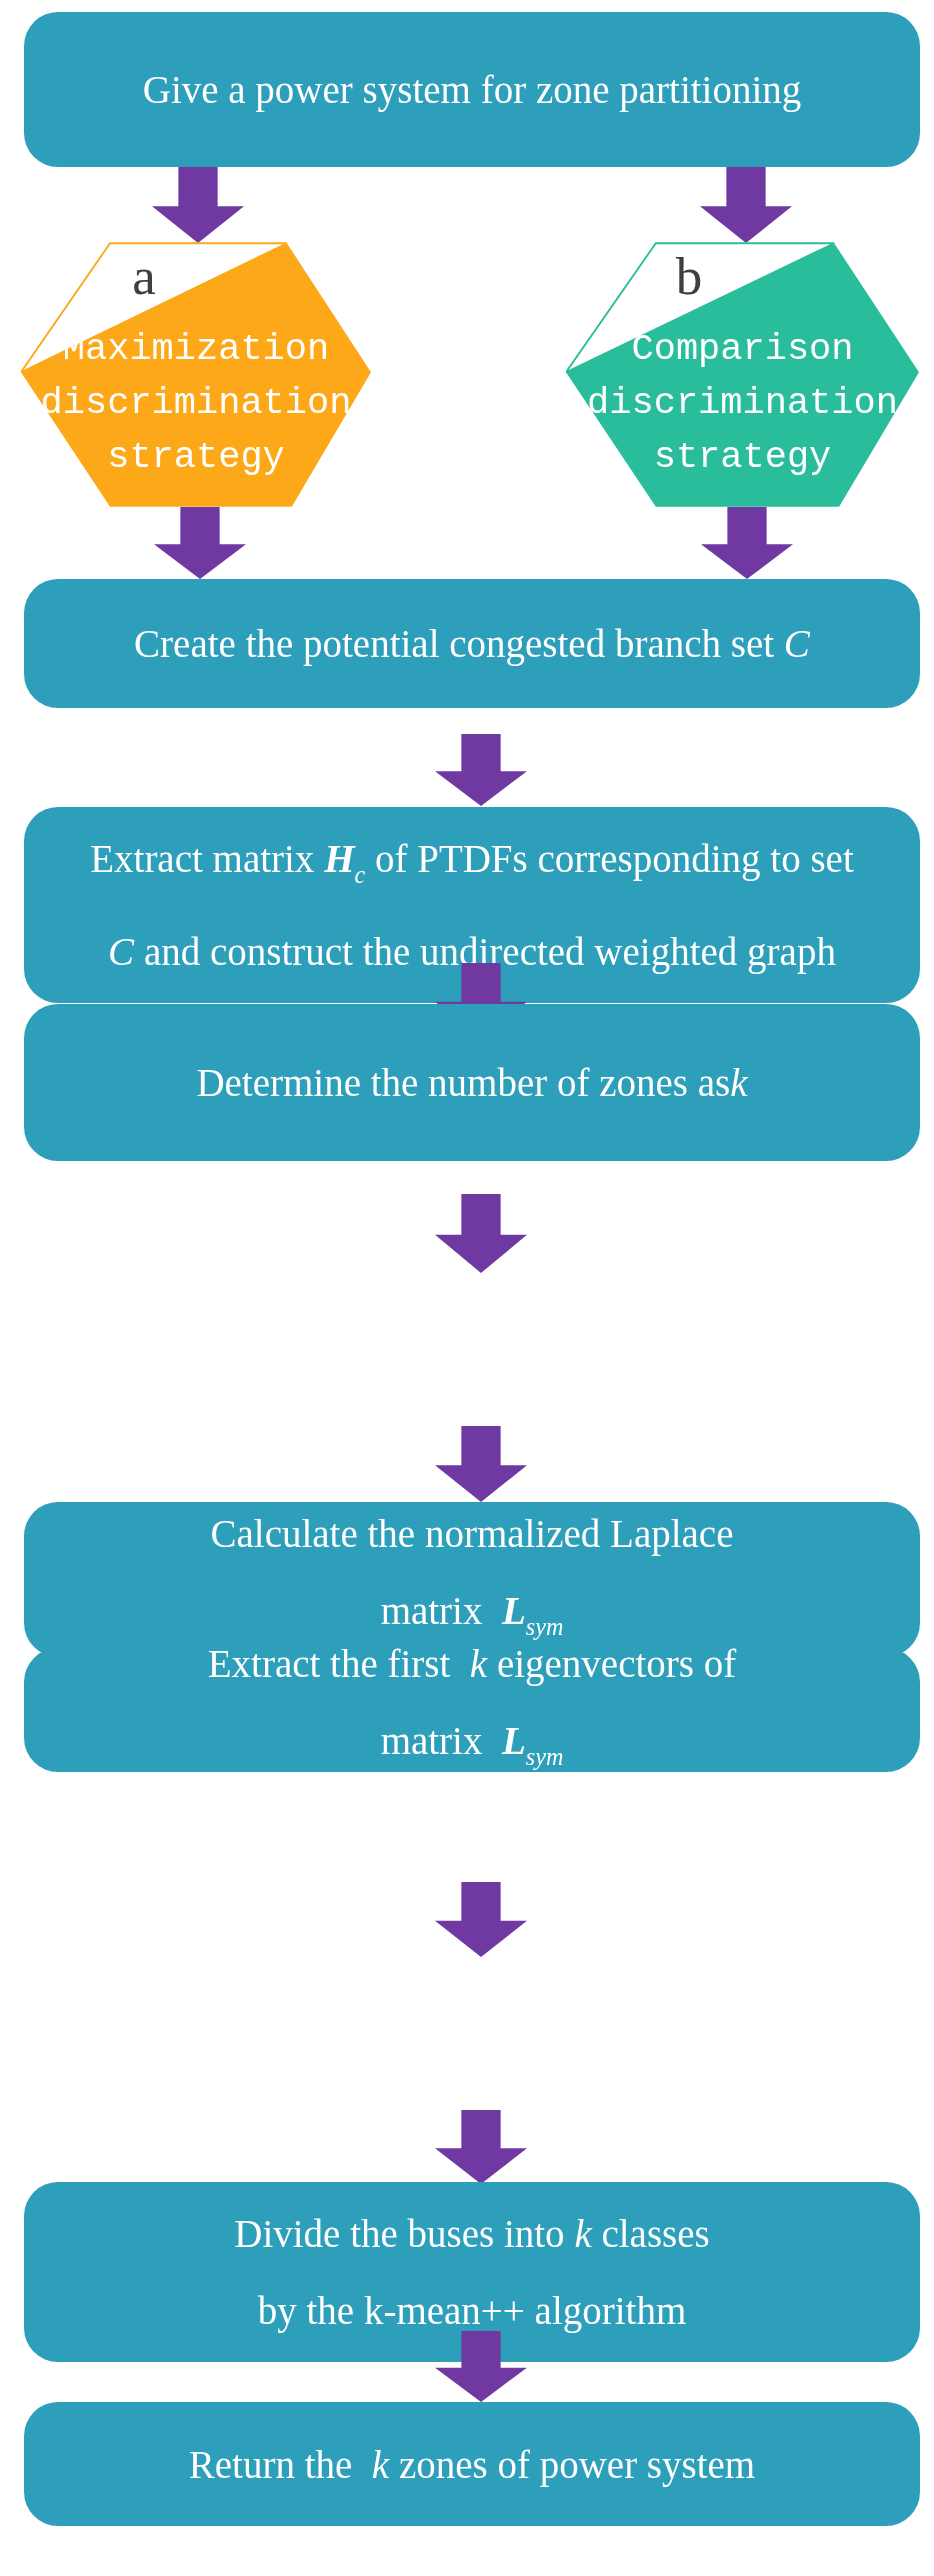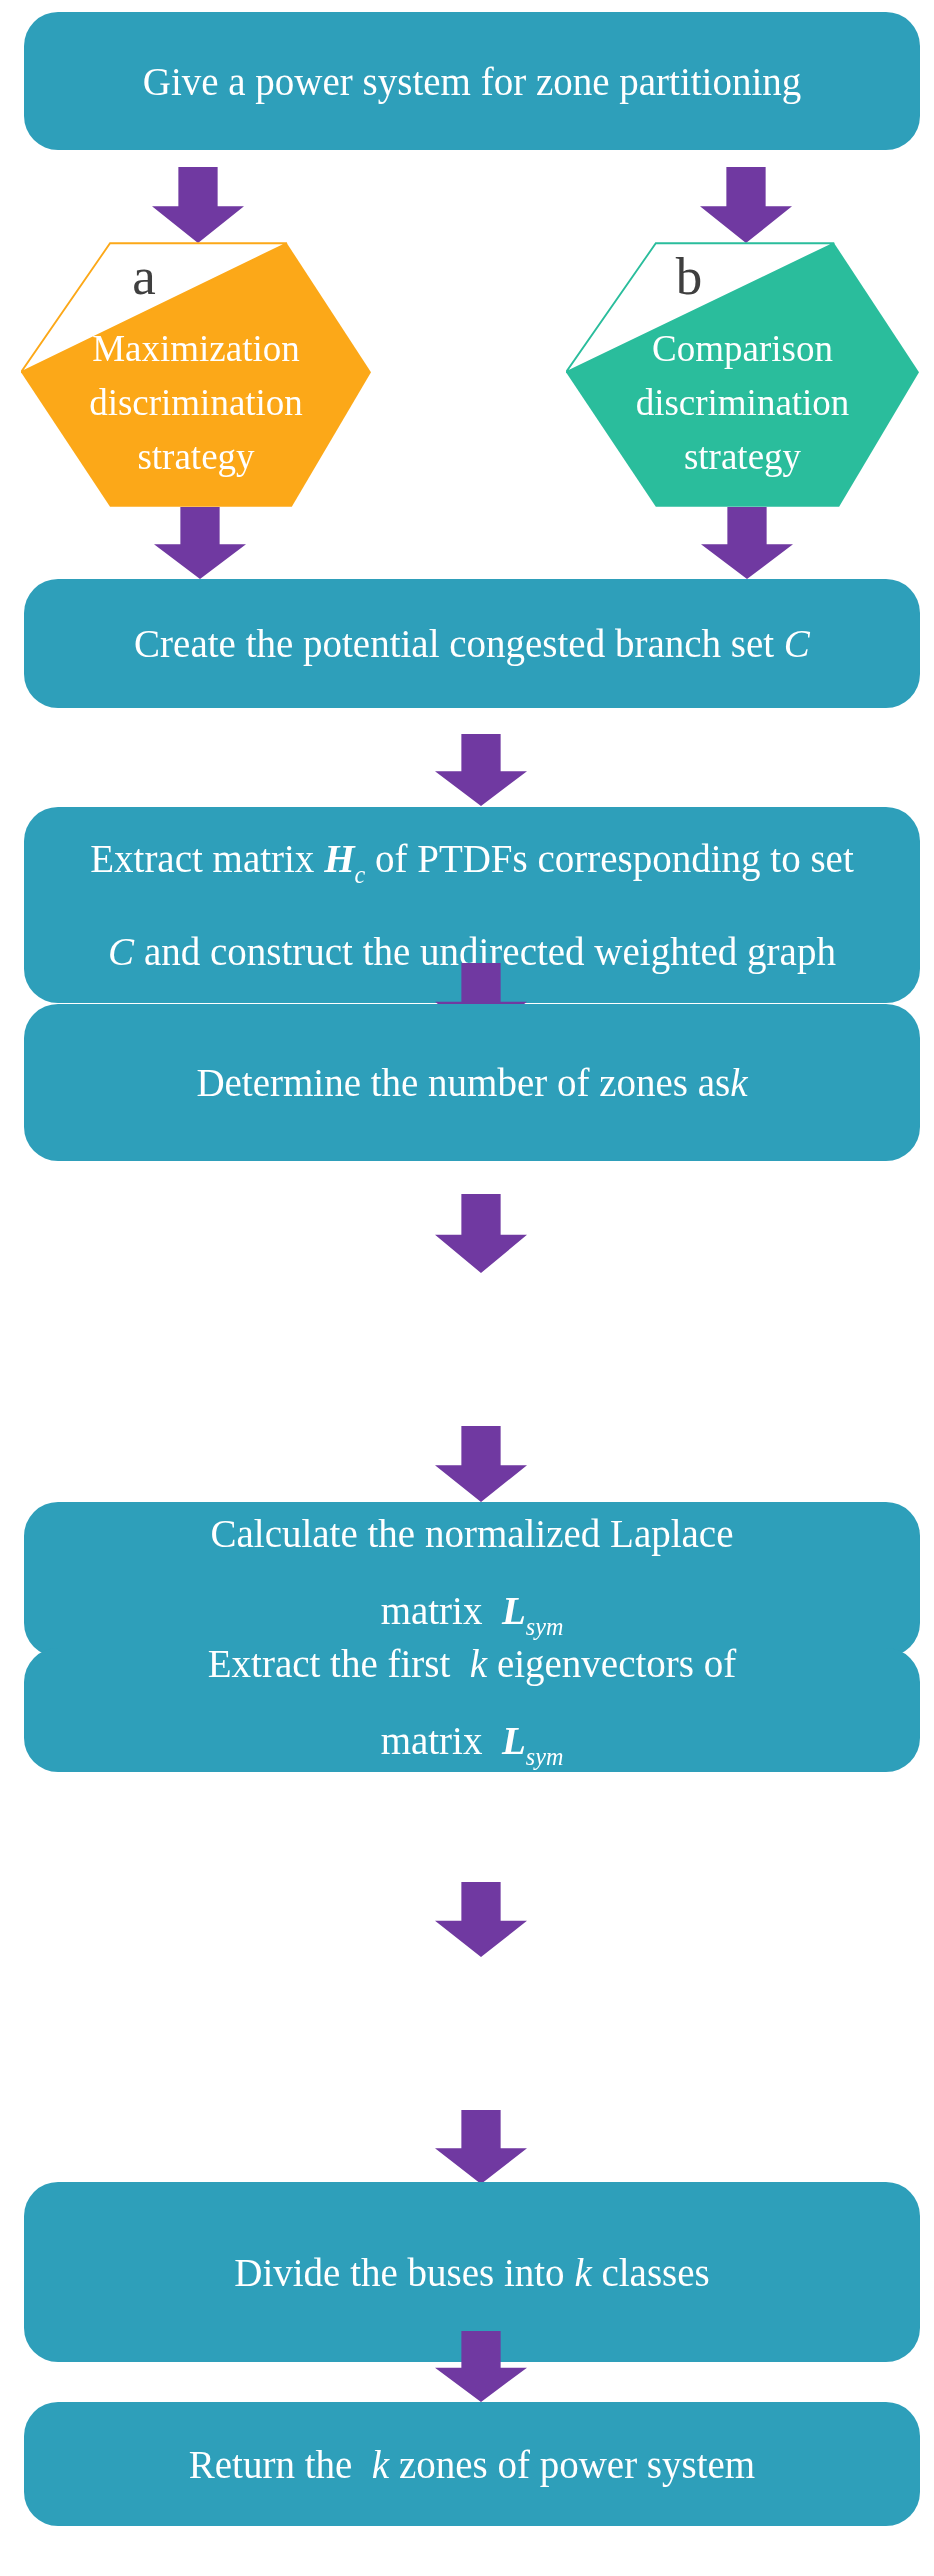--- a/index.html
+++ b/index.html
@@ -23,29 +23,29 @@
   .tline .sub{font-size:0.62em; vertical-align:-0.45em; font-style:italic;}
   .arrow{position:absolute; width:92px; display:block;}
   .hex{position:absolute;}
   .hexsvg{position:absolute; left:0; top:0; width:100%; height:100%;}
   .hexlabel{
     position:absolute; left:86px; top:3.7px; width:74px; text-align:center;
     font-size:53px; line-height:1.15; color:var(--label);
   }
   .hextext{
     position:absolute; left:0; right:0; top:80px; text-align:center;
-    color:var(--text); font-size:37px; line-height:54px;
+    color:var(--text); font-size:37px; line-height:54px;font-family:Liberation Mono, monospace;
   }
 </style>
 </head>
 <body>
 
 <div class="canvas">
 
-  <div class="box" style="top:12.3px;height:138px">
+  <div class="box" style="top:12.3px;height:155px">
       <div class="tline"><span>Give a power system for zone partitioning</span></div>
     </div>
 
   <svg class="arrow" style="left:152px;top:167px;height:76px" viewBox="0 0 150 120" preserveAspectRatio="none">
     <polygon points="43,0 107,0 107,62 150,62 75,120 0,62 43,62" style="fill:var(--arrow)"></polygon>
   </svg>
   <svg class="arrow" style="left:700px;top:167px;height:76px" viewBox="0 0 150 120" preserveAspectRatio="none">
     <polygon points="43,0 107,0 107,62 150,62 75,120 0,62 43,62" style="fill:var(--arrow)"></polygon>
   </svg>
 
@@ -130,20 +130,21 @@
     <polygon points="43,0 107,0 107,62 150,62 75,120 0,62 43,62" style="fill:var(--arrow)"></polygon>
   </svg>
 
 
   <svg class="arrow" style="left:435px;top:2110px;height:74px" viewBox="0 0 150 120" preserveAspectRatio="none">
     <polygon points="43,0 107,0 107,62 150,62 75,120 0,62 43,62" style="fill:var(--arrow)"></polygon>
   </svg>
 
   <div class="box" style="top:2182px;height:180px">
       <div class="tline"><span>Divide the buses into </span><span class="i">k</span><span> classes</span></div>
+      <div class="tline"><span>by the k-mean++ algorithm</span></div>
     </div>
 
   <svg class="arrow" style="left:435px;top:2331px;height:71px" viewBox="0 0 150 120" preserveAspectRatio="none">
     <polygon points="43,0 107,0 107,62 150,62 75,120 0,62 43,62" style="fill:var(--arrow)"></polygon>
   </svg>
 
   <div class="box" style="top:2402px;height:124px">
       <div class="tline"><span>Return the  </span><span class="i">k</span><span> zones of power system</span></div>
     </div>
 

